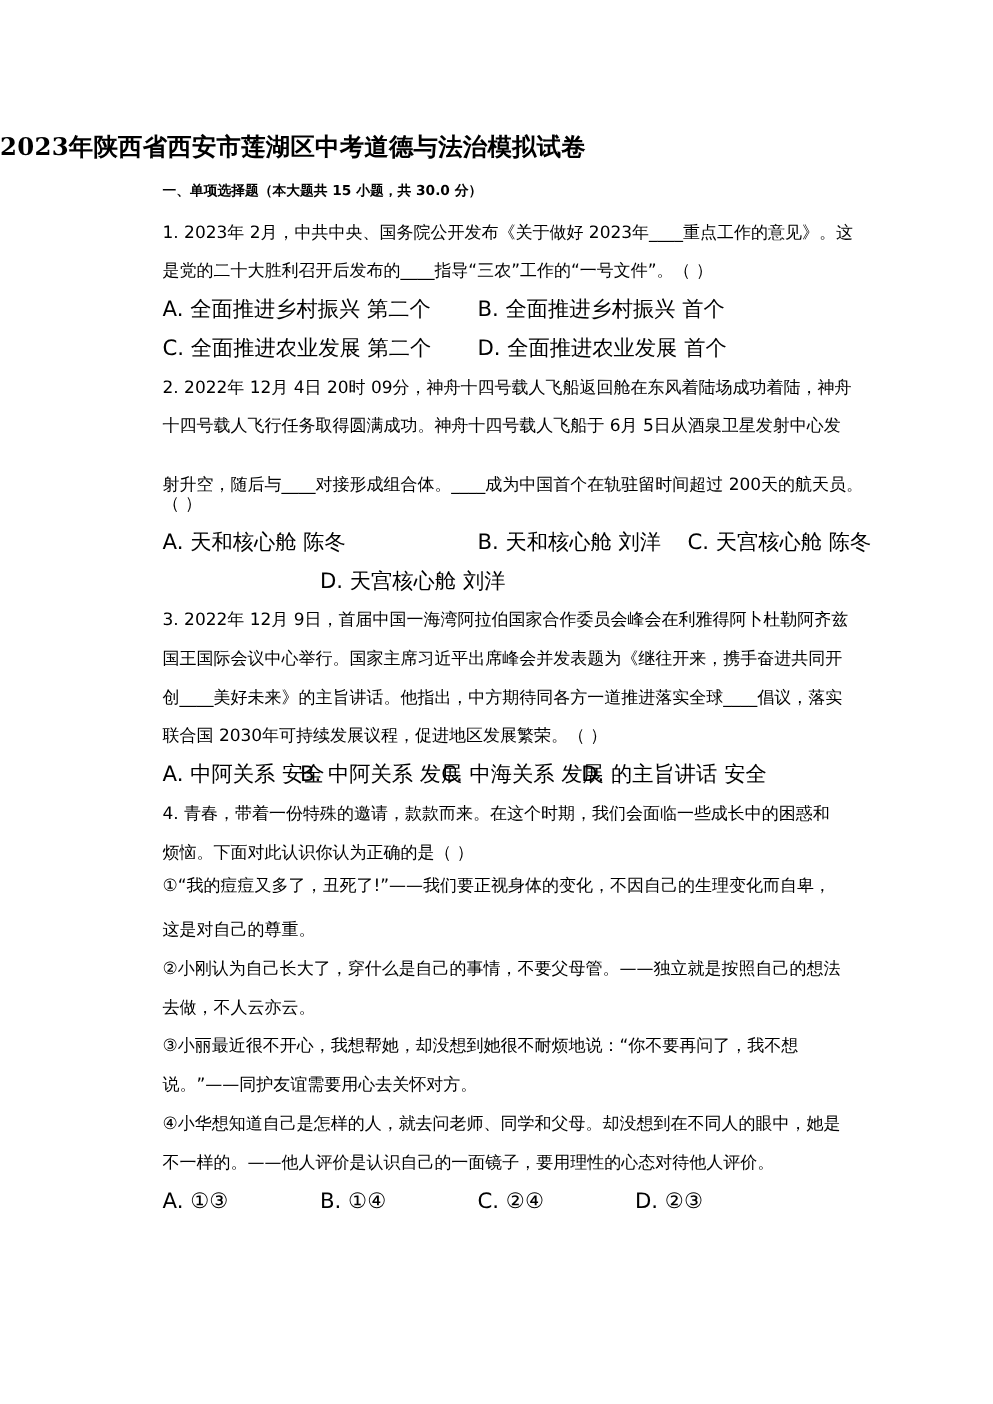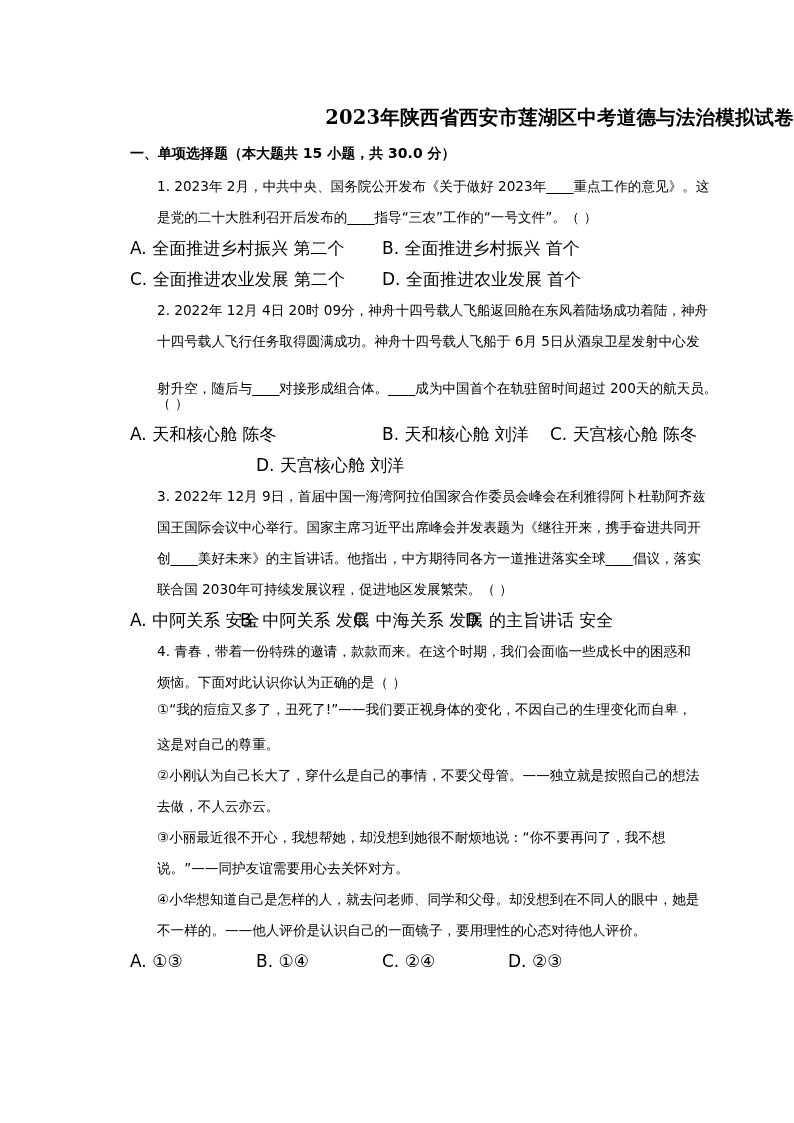--- a/index.html
+++ b/index.html
@@ -1,23 +1,23 @@
 <!DOCTYPE html>
 <html><head>
 <meta charset="utf-8">
 <style>
   html, body { margin: 0; padding: 0; background: #ffffff; }
   body { width: 794px; height: 1123px; position: relative; overflow: hidden;
          font-family: "DejaVu Sans", "Liberation Sans", sans-serif; color: #000; }
   .page { position: absolute; left: 0; top: 0; width: 794px; height: 1123px; }
-  .title { position: absolute; left: 0; width: 794px; top: 104px; text-align: right;
+  .title { position: absolute; left: 0; width: 794px; top: 104px; text-align: left;
            font-family: "DejaVu Serif", "Liberation Serif", serif; font-weight: bold;
            font-size: 19.5px; letter-spacing: 0.2px; }
-  .section { position: absolute; left: 130px; top: 145px; font-size: 14px; font-weight: bold; }
-  .line { position: absolute; left: 130px; font-size: 13.6px; white-space: nowrap; line-height: 18px; margin-left: 27px; }
+  .section { position: absolute; left: 130px; top: 145px; font-size: 11px; font-weight: bold; }
+  .line { position: absolute; left: 130px; font-size: 13.6px; white-space: nowrap; line-height: 18px; }
   .opt { position: absolute; font-size: 17px; white-space: nowrap; line-height: 18px; }
 </style>
 </head>
 <body>
 
 <div class="page">
   <div class="title">2023年陕西省西安市莲湖区中考道德与法治模拟试卷</div>
   <div class="section">一、单项选择题（本大题共 15 小题，共 30.0 分）</div>
 
   <div>

